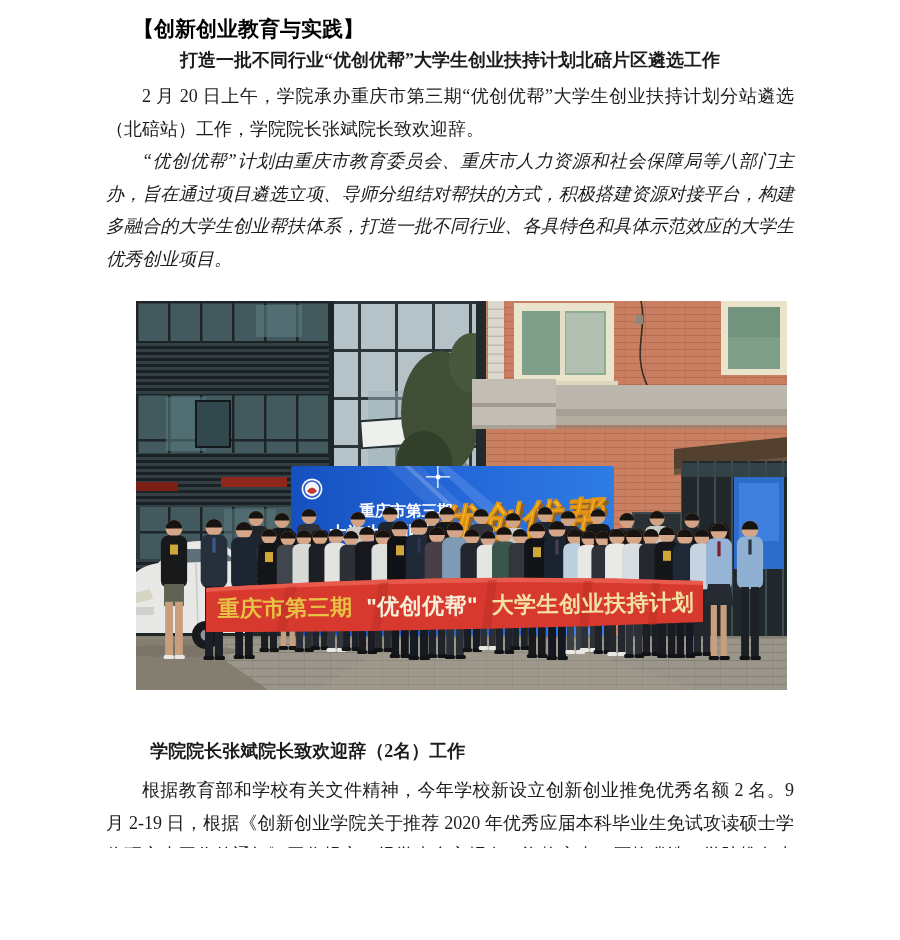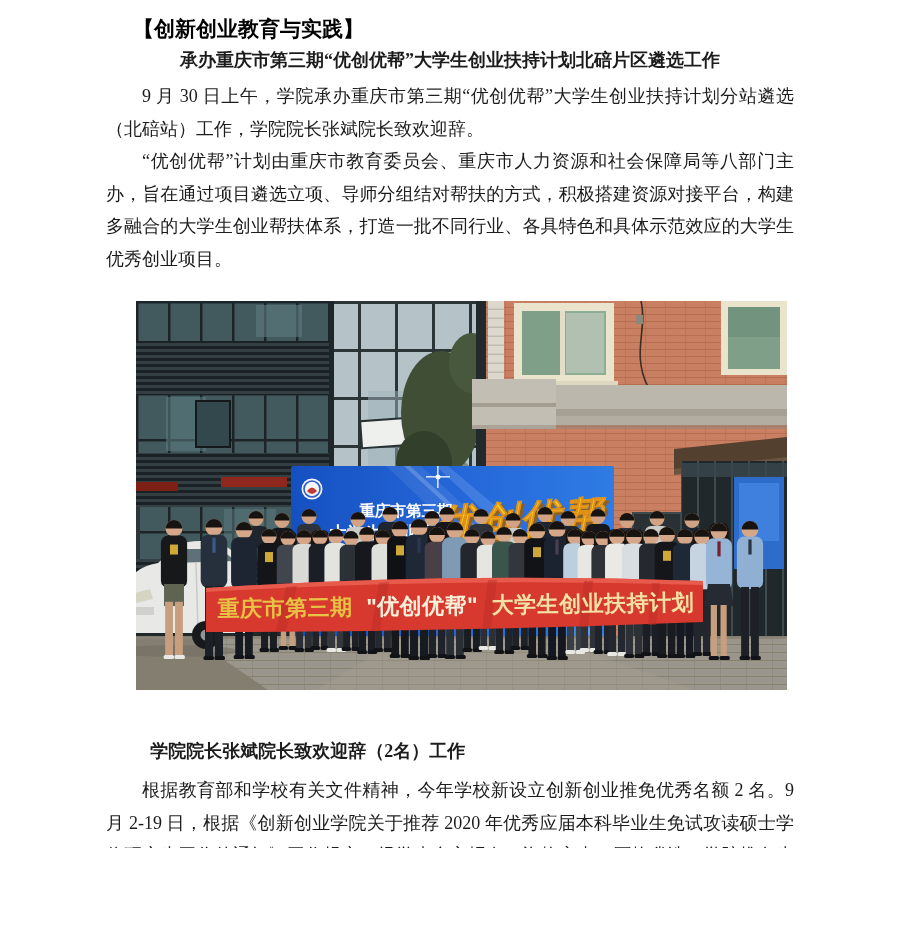--- a/index.html
+++ b/index.html
@@ -3,36 +3,36 @@
 <meta charset="utf-8">
 <style>
   html,body{margin:0;padding:0;background:#ffffff;}
   .page{position:relative;width:900px;height:848px;background:#ffffff;overflow:hidden;
         font-family:"Liberation Serif",serif;color:#1c1c1c;}
   .section-header{margin:16px 0 0 133px;font-family:"Liberation Sans",sans-serif;
         font-size:21px;font-weight:700;line-height:26px;color:#000;}
   .article-title{margin:4px 107px 0;font-size:18px;font-weight:700;line-height:28px;text-align:center;}
   .body-para{margin:6px 106px 0;font-size:18px;line-height:32.5px;text-align:justify;
         text-indent:2em;}
-  .body-para.cont{margin-top:0;}
+  .body-para.cont{margin-top:0;font-style:italic;}
   .photo-wrap{width:651px;height:389px;margin:26px 0 0 136px;overflow:hidden;}
   .article-title2{margin:46px 107px 0;font-size:18px;font-weight:700;line-height:30px;
         text-indent:2.4em;text-align:left;}
   svg text{font-family:"Liberation Sans",sans-serif;}
 </style>
 </head>
 <body>
 
 <div class="page">
 
   <div class="section-header">【创新创业教育与实践】</div>
 
-  <div class="article-title">承办重庆市第三期“优创优帮”大学生创业扶持计划北碚片区遴选工作</div>
-
-  <p class="body-para">9 月 30 日上午，学院承办重庆市第三期“优创优帮”大学生创业扶持计划分站遴选（北碚站）工作，学院院长张斌院长致欢迎辞。</p>
+  <div class="article-title">打造一批不同行业“优创优帮”大学生创业扶持计划北碚片区遴选工作</div>
+
+  <p class="body-para">2 月 20 日上午，学院承办重庆市第三期“优创优帮”大学生创业扶持计划分站遴选（北碚站）工作，学院院长张斌院长致欢迎辞。</p>
   <p class="body-para cont">“优创优帮”计划由重庆市教育委员会、重庆市人力资源和社会保障局等八部门主办，旨在通过项目遴选立项、导师分组结对帮扶的方式，积极搭建资源对接平台，构建多融合的大学生创业帮扶体系，打造一批不同行业、各具特色和具体示范效应的大学生优秀创业项目。</p>
 
   <div class="photo-wrap">
   <svg width="651" height="389" viewBox="0 0 651 389">
     <defs>
       <pattern id="louv" width="6" height="6" patternUnits="userSpaceOnUse">
         <rect width="6" height="6" fill="#333f42"></rect>
             <rect y="3" width="6" height="3" fill="#1b2225"></rect>
       </pattern>
       <pattern id="glassL" width="32" height="46" patternUnits="userSpaceOnUse">

